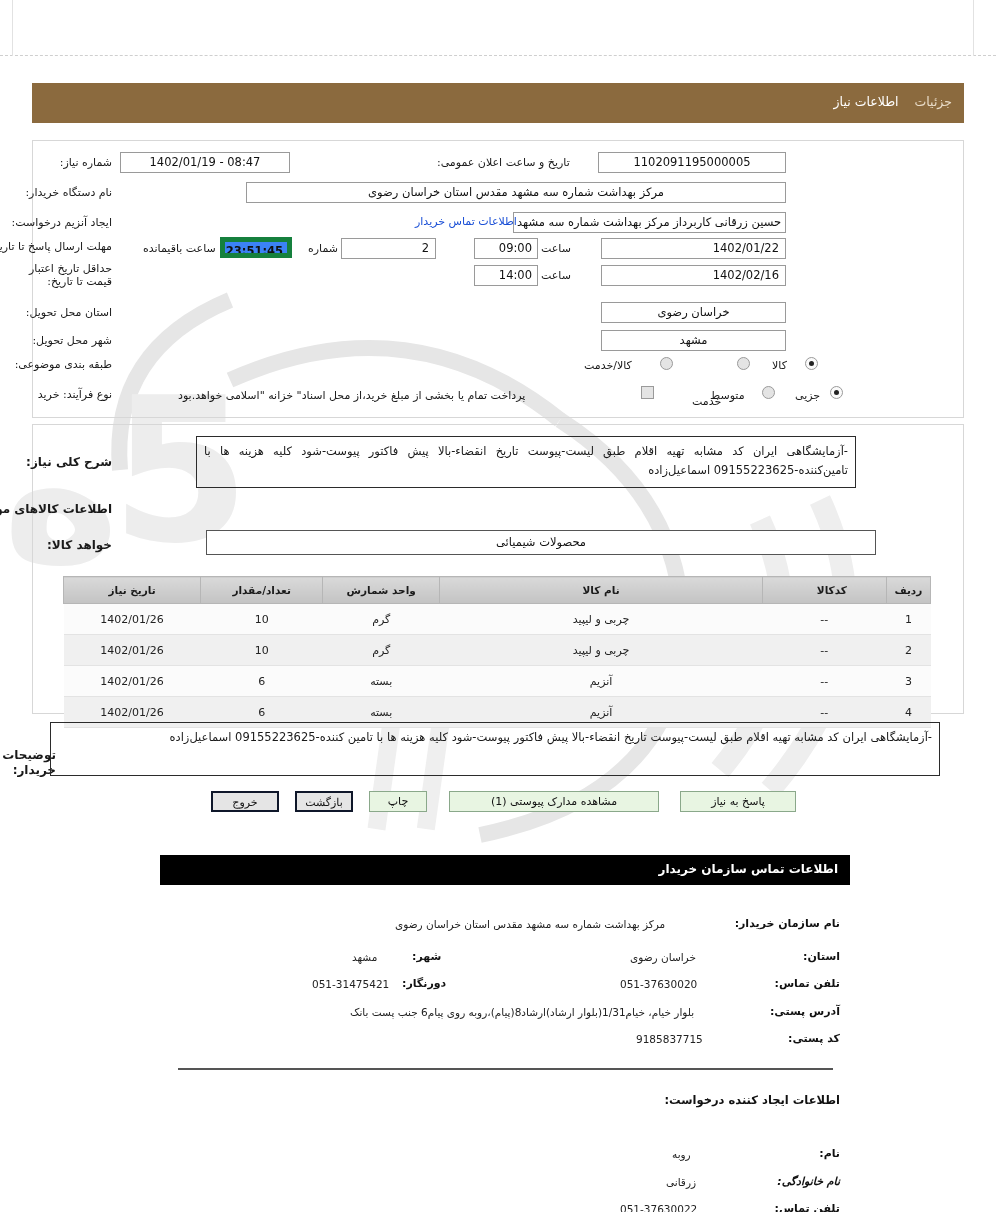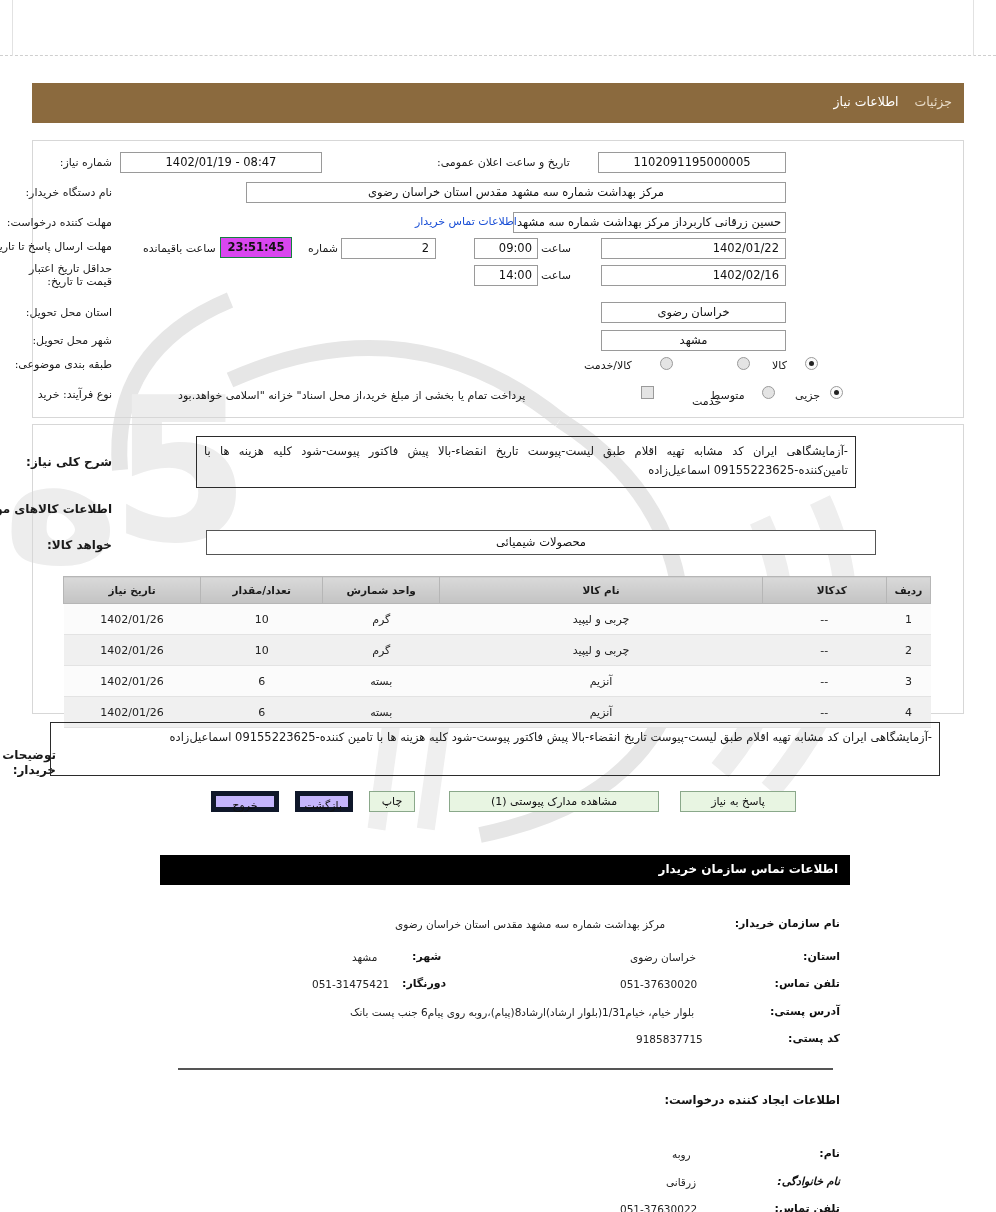--- a/index.html
+++ b/index.html
@@ -75,21 +75,21 @@
     font-size:11.5px;
     color:#111;
     padding:0 4px;
     text-align:right;
     white-space:nowrap;
     overflow:hidden;
     font-family:"DejaVu Sans","Liberation Sans",sans-serif;
   }
   .fld.num{direction:ltr;text-align:left;}
   .fld.center{text-align:center;}
-  .fld.khaki{background:#d946ef;border:1px solid #15803d;font-weight:bold;}
+  .fld.khaki{background:#3b82f6;border:5px solid #15803d;font-weight:bold;}
 
   .link{
     position:absolute;color:#1a4fd6;font-size:11px;
     text-decoration:none;white-space:nowrap;cursor:pointer;
   }
 
   .radio{
     position:absolute;width:13px;height:13px;border-radius:50%;
     background:#e4e4e4;border:1px solid #9a9a9a;box-sizing:border-box;
   }
@@ -145,21 +145,21 @@
     position:absolute;height:21px;line-height:19px;
     box-sizing:border-box;
     border:1px solid #8aa88a;
     background:#e8f5e2;
     font-size:11px;color:#111;
     text-align:center;
     cursor:pointer;
     padding:0 6px;
     white-space:nowrap;
   }
-  .btn.pink{background:#c4b5fd;border:5px solid #0f172a;}
+  .btn.pink{background:#e5e5e5;border:2px solid #0f172a;font-family:Liberation Serif, serif;}
 
   .hdrbar2{
     position:absolute;left:160px;top:855px;width:690px;height:30px;
     background:#000000;box-sizing:border-box;
   }
   .hdrbar2 span{
     position:absolute;right:12px;top:7px;color:#fff;font-size:12px;font-weight:bold;
   }
 
   .sep{
@@ -204,26 +204,26 @@
       <span class="tab-inactive">جزئیات</span>
       <span>اطلاعات نیاز</span>
     </div>
   </div>
 
   <div class="panel" id="panel-top"></div>
 
   <div class="lbl" style="right:884px;top:156px;">شماره نیاز:</div>
   <div class="fld num center" style="left:598px;top:152px;width:188px;">1102091195000005</div>
   <div class="lbl" style="left:437px;top:156px;">تاریخ و ساعت اعلان عمومی:</div>
-  <div class="fld num center" style="left:120px;top:152px;width:202px;">1402/01/19 - 08:47</div>
+  <div class="fld num center" style="left:120px;top:152px;width:170px;">1402/01/19 - 08:47</div>
 
   <div class="lbl" style="right:884px;top:186px;">نام دستگاه خریدار:</div>
   <div class="fld" style="left:246px;top:182px;width:540px;text-align:center;">مرکز بهداشت شماره سه مشهد مقدس استان خراسان رضوی</div>
 
-  <div class="lbl" style="right:884px;top:216px;">مهلت کننده درخواست:</div>
+  <div class="lbl" style="right:884px;top:216px;">ایجاد آنزیم درخواست:</div>
   <div class="fld" style="left:513px;top:212px;width:273px;">حسین زرقانی کاربرداز مرکز بهداشت شماره سه مشهد مقدس استان خراسان</div>
   <a class="link" style="left:415px;top:215px;">اطلاعات تماس خریدار</a>
 
   <div class="lbl" style="right:884px;top:240px;">مهلت ارسال پاسخ تا تاریخ:</div>
   <div class="fld num" style="left:601px;top:238px;width:185px;text-align:right;padding-right:6px;">1402/01/22</div>
   <div class="lbl" style="left:541px;top:242px;">ساعت</div>
   <div class="fld num" style="left:474px;top:238px;width:64px;text-align:right;padding-right:5px;">09:00</div>
   <div class="fld num" style="left:341px;top:238px;width:95px;text-align:right;padding-right:6px;">2</div>
   <div class="lbl" style="left:308px;top:242px;">شماره</div>
   <div class="fld khaki center" style="left:220px;top:237px;width:72px;">23:51:45</div>
@@ -312,21 +312,21 @@
       </tr>
     </tbody>
   </table>
 
   <div class="lbl bold" style="right:940px;top:748px;font-size:12px;width:60px;white-space:normal;line-height:15px;">توضیحات خریدار:</div>
   <div class="bigbox" style="left:50px;top:722px;width:890px;height:54px;">-آزمایشگاهی ایران کد مشابه تهیه اقلام طبق لیست-پیوست تاریخ انقضاء-بالا پیش فاکتور پیوست-شود کلیه هزینه ها با تامین کننده-09155223625 اسماعیل‌زاده</div>
 
   <div class="btnrow">
     <div class="btn" style="left:680px;top:0;width:116px;">پاسخ به نیاز</div>
     <div class="btn" style="left:449px;top:0;width:210px;">مشاهده مدارک پیوستی (1)</div>
-    <div class="btn" style="left:369px;top:0;width:46px;">چاپ</div>
+    <div class="btn" style="left:369px;top:0;width:58px;">چاپ</div>
     <div class="btn pink" style="left:295px;top:0;width:58px;">بازگشت</div>
     <div class="btn pink" style="left:211px;top:0;width:68px;">خروج</div>
   </div>
 
   <div class="hdrbar2">
     <span>اطلاعات تماس سازمان خریدار</span>
   </div>
 
   <div class="infolbl" style="right:156px;top:917px;">نام سازمان خریدار:</div>
   <div class="infoval" style="left:395px;top:918px;">مرکز بهداشت شماره سه مشهد مقدس استان خراسان رضوی</div>

